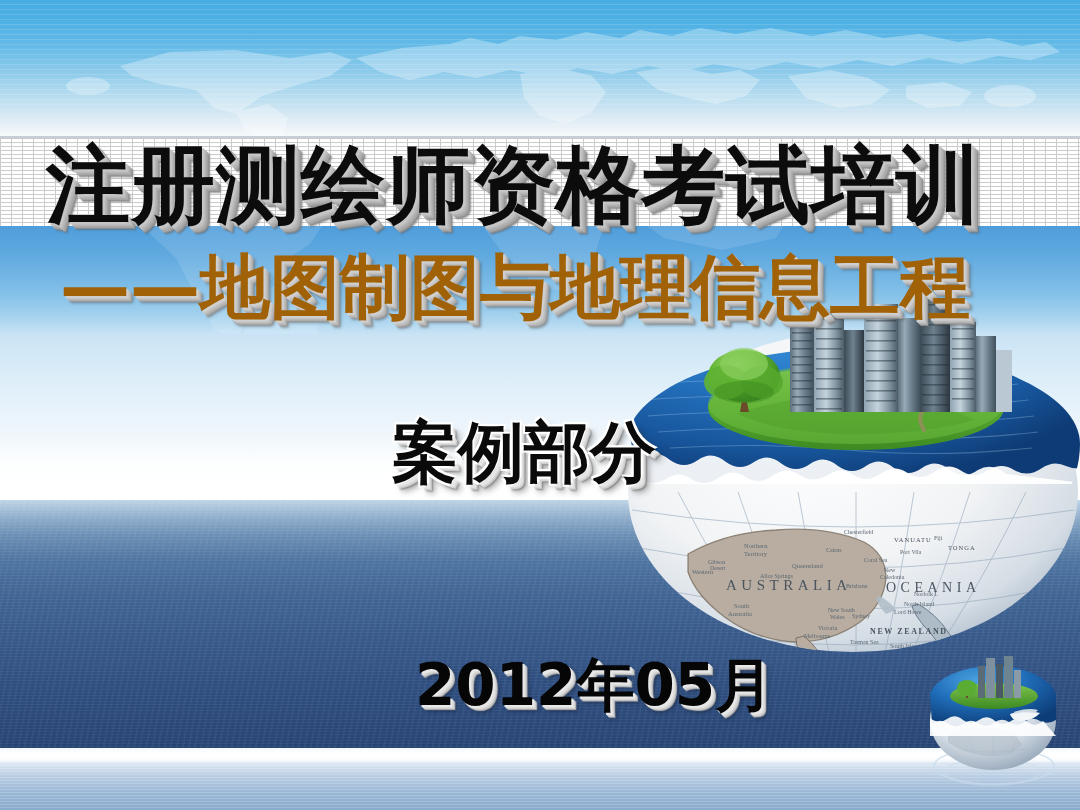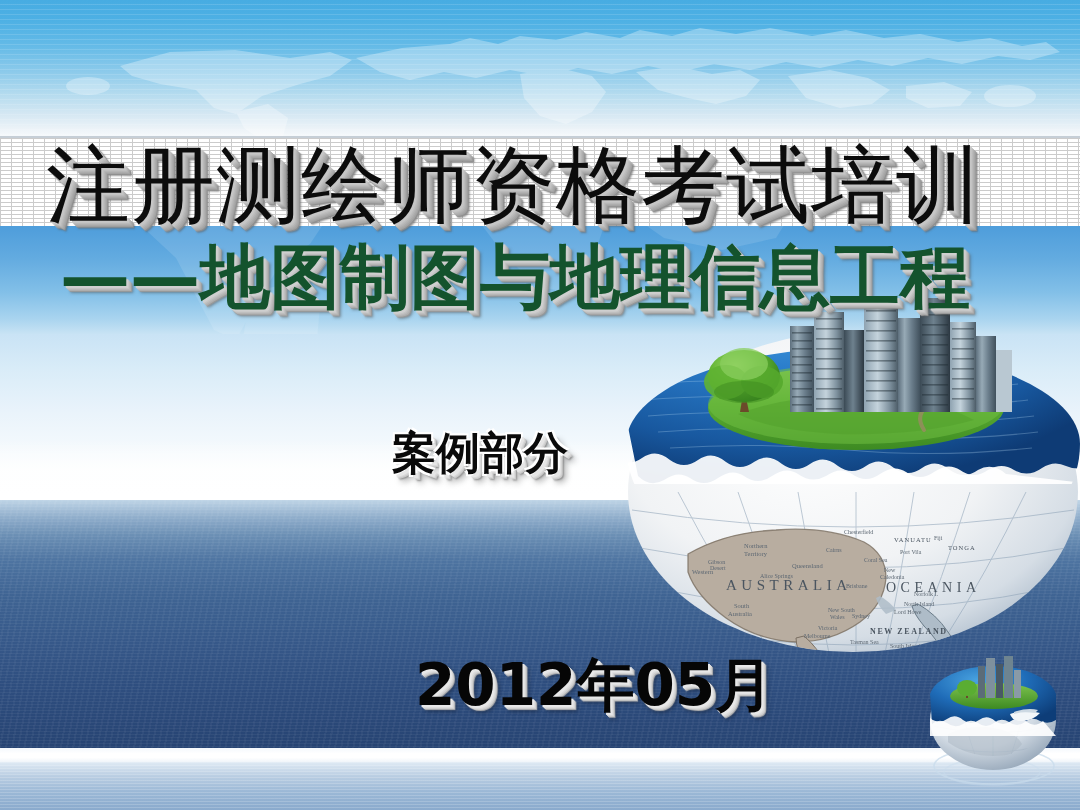--- a/index.html
+++ b/index.html
@@ -112,42 +112,42 @@
   
   .globe-wrap{position:absolute;left:618px;top:296px;width:470px;height:362px;}
   .globe-svg{position:absolute;left:0;top:0;}
 
   
   .mini-globe-wrap{position:absolute;left:918px;top:648px;width:150px;height:150px;}
 
   
   .title-main{
     position:absolute;left:46px;top:138px;width:1010px;
-    font-size:84px;line-height:94px;font-weight:normal;
+    font-size:84px;line-height:94px;font-weight:bold;
     letter-spacing:1px;
     color:#0c0c0c;
     white-space:nowrap;
     text-shadow:
       2px 2px 0 #c6c6c6, 3px 3px 0 #bdbdbd, 4px 4px 0 #b4b4b4,
       5px 5px 0 #ababab, 6px 6px 0 #a2a2a2, 7px 7px 1px #8f8f8f,
       8px 8px 2px rgba(90,90,90,.55);
   }
   .title-sub{
-    position:absolute;left:60px;top:236px;width:1020px;
+    position:absolute;left:60px;top:246px;width:1020px;
     font-size:70px;line-height:82px;font-weight:bold;
-    color:#14532d;
+    color:#a16207;
     white-space:nowrap;
     text-shadow:
       2px 2px 0 #cfcfcf, 3px 3px 0 #c4c4c4, 4px 4px 0 #b9b9b9,
       5px 5px 0 #aeaeae, 6px 6px 1px #9a9a9a,
       7px 7px 3px rgba(70,70,70,.5);
   }
   .title-section{
     position:absolute;left:392px;top:415px;
-    font-size:44px;line-height:76px;font-weight:bold;
+    font-size:66px;line-height:76px;font-weight:bold;
     color:#0a0a0a;white-space:nowrap;
     text-shadow:
       -2px -2px 0 #ffffff, 2px -2px 0 #ffffff, -2px 2px 0 #ffffff,
       3px 3px 0 #e6e6e6, 4px 4px 0 #d8d8d8, 5px 5px 0 #c8c8c8,
       6px 6px 2px rgba(80,80,80,.55),
       8px 8px 6px rgba(40,40,40,.4);
   }
   .title-date{
     position:absolute;left:415px;top:655px;
     font-size:58px;line-height:60px;font-weight:bold;

